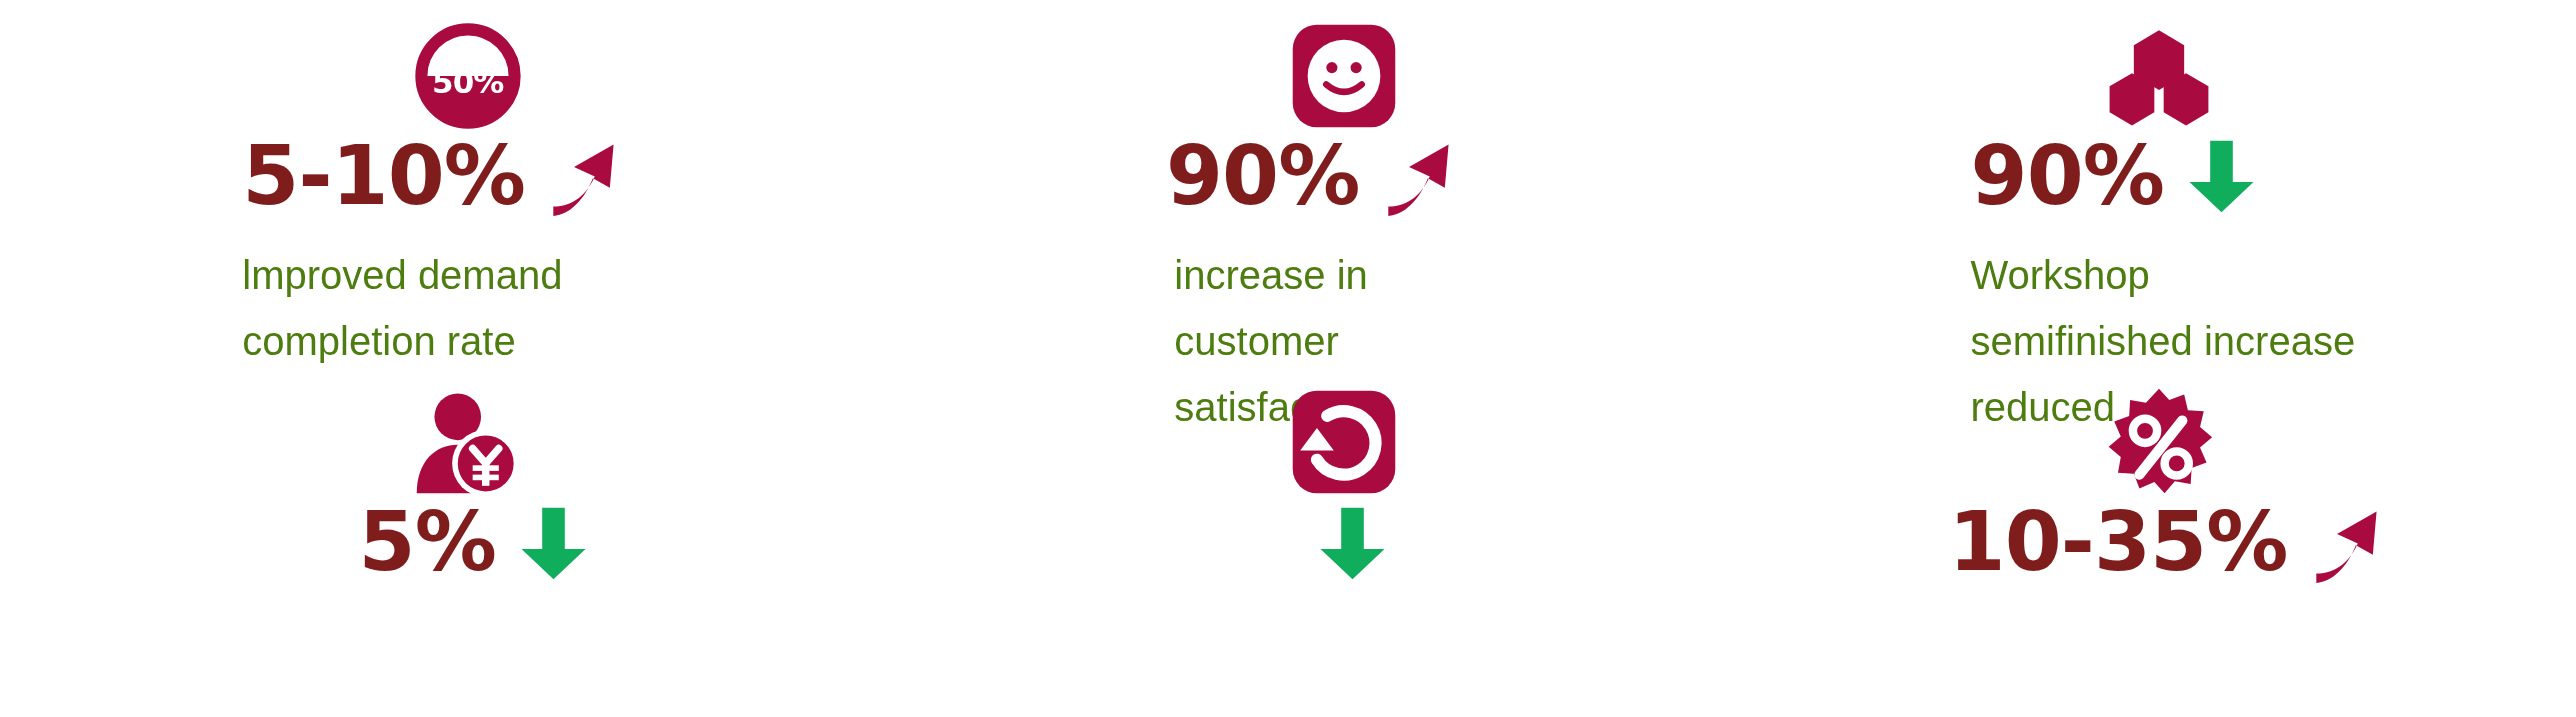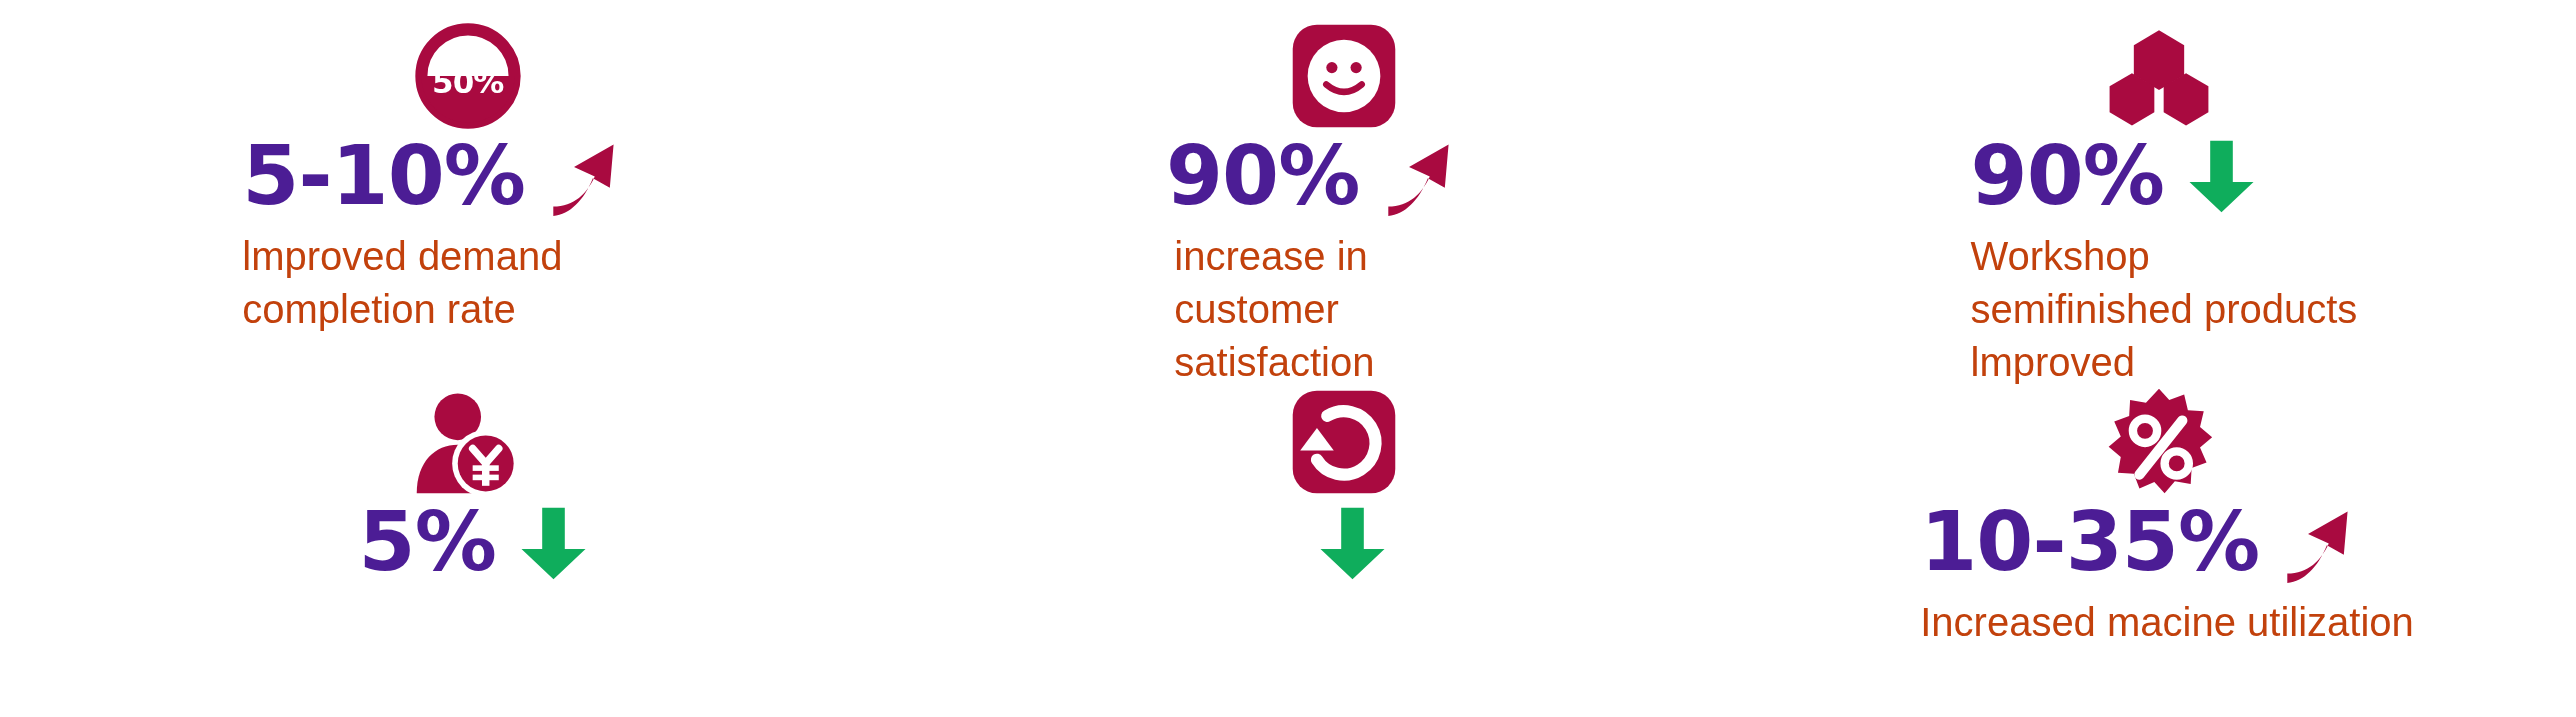--- a/index.html
+++ b/index.html
@@ -73,40 +73,40 @@
     gap: 17px;
     height: 90px;
   }
 
   .stat-value {
     font-family: "DejaVu Sans", sans-serif;
     font-weight: 700;
     font-size: 82px;
     line-height: 90px;
     letter-spacing: -0.9px;
-    color: #4c1d95;
+    color: #7f1d1d;
     white-space: nowrap;
   }
 
   .stat-trend {
     flex: 0 0 auto;
     width: 81px;
     height: 81px;
     position: relative;
   }
   .stat-trend svg { display: block; width: 81px; height: 81px; }
 
   .stat-caption {
     font-family: "Liberation Sans", sans-serif;
     font-weight: 400;
     font-size: 40px;
-    line-height: 53px;
-    color: #c2410c;
+    line-height: 66px;
+    color: #4d7c0f;
     max-width: 524px;
-    margin-top: 9px;
+    margin-top: 21px;
   }
 
   
   .cap-w-1 { max-width: 468px; }
   .cap-w-2 { max-width: 374px; padding-left: 8.4px; }
   .cap-w-3 { max-width: 393px; }
   .cap-w-4 { max-width: 524px; }
   .cap-w-5 { max-width: 440px; }
   .cap-w-6 { max-width: 655px; }
 
@@ -201,21 +201,21 @@
       </div>
       <div class="stat-body">
         <div class="stat-headline">
           <div class="stat-value">90%</div>
           <div class="stat-trend">
             <svg viewBox="0 0 86 86" aria-hidden="true">
               <path d="M 31 6 L 55 6 L 55 50 L 77 50 L 43 82 L 9 50 L 31 50 Z" fill="#0FAD5C"></path>
             </svg>
           </div>
         </div>
-        <div class="stat-caption cap-w-3">Workshop semifinished products lmproved</div>
+        <div class="stat-caption cap-w-3">Workshop semifinished increase reduced</div>
       </div>
     </div>
 
     <div class="stat-card col-1 row-2">
       <div class="stat-icon-slot">
         <svg viewBox="0 0 118 118" aria-hidden="true">
 
           <circle cx="48" cy="32" r="25" fill="#A90A40"></circle>
 
           <path d="M 4 114 C 4 80 24 62 48 62 C 72 62 92 80 92 114 Z" fill="#A90A40"></path>
@@ -278,19 +278,18 @@
       </div>
       <div class="stat-body">
         <div class="stat-headline">
           <div class="stat-value">10-35%</div>
           <div class="stat-trend">
             <svg viewBox="0 0 86 86" aria-hidden="true">
               <path d="M 12 76 C 34 76 48 62 56 44 L 34 34 L 76 10 L 72 56 L 54 46 C 44 70 30 84 12 86 Z" fill="#A90A40"></path>
             </svg>
           </div>
         </div>
-        <div class="stat-caption cap-w-6">Increased macine utilization</div>
       </div>
     </div>
 
   </div>
 </div>
 
 
 </body></html>

